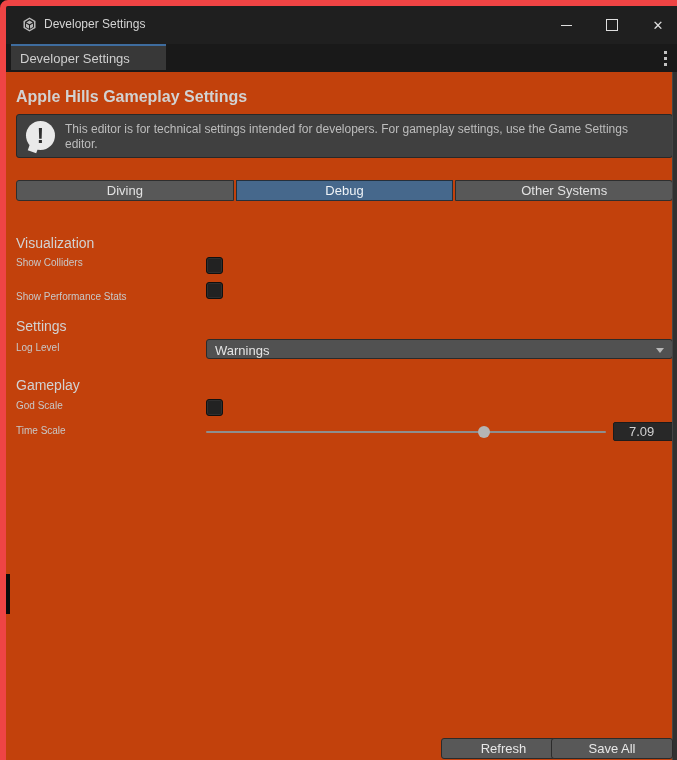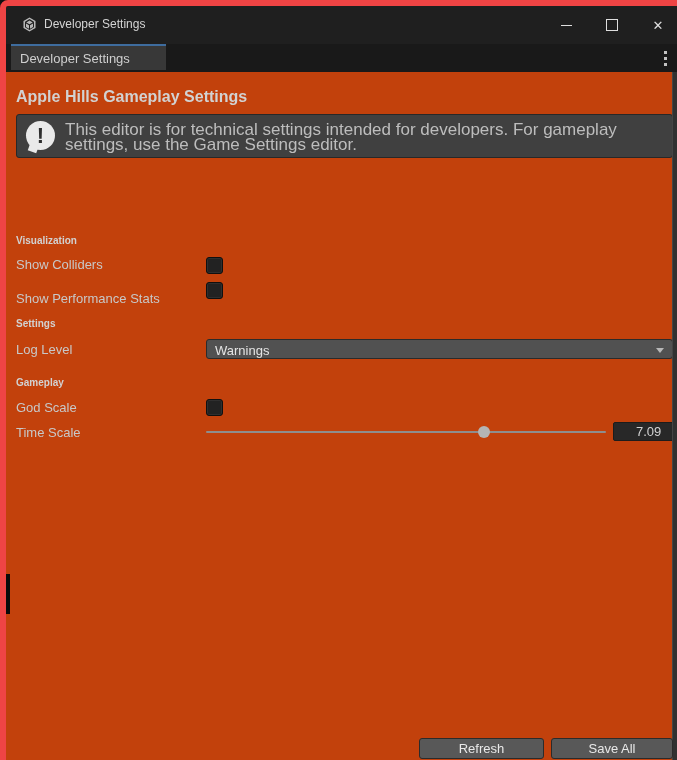--- a/index.html
+++ b/index.html
@@ -34,60 +34,60 @@
   
   .heading{position:absolute;left:10px;top:82px;font-size:16px;font-weight:bold;color:#d2d2d2;}
   .helpbox{
     position:absolute;left:10px;top:108px;width:657px;height:44px;box-sizing:border-box;
     background:#404040;border:1px solid #282828;border-radius:3px;
   }
   .help-icon{position:absolute;left:9px;top:6px;width:31px;height:31px;}
   .help-bubble{position:absolute;left:0;top:0;width:29px;height:29px;background:#e9e9e9;border-radius:50%;
     display:flex;align-items:center;justify-content:center;font-weight:bold;font-size:22px;color:#2d2d2d;}
   .help-tail{position:absolute;left:3px;top:22px;width:9px;height:9px;background:#e9e9e9;transform:rotate(20deg);}
-  .help-text{position:absolute;left:48px;top:7px;width:595px;font-size:17px;line-height:15px;color:#bdbdbd;}
+  .help-text{position:absolute;left:48px;top:7px;width:595px;font-size:12px;line-height:15px;color:#bdbdbd;}
   
   .mode-tabs{position:absolute;left:10px;top:174px;width:657px;height:21px;display:flex;gap:2px;}
   .mode-btn{
     flex:1;height:21px;background:#585858;border:1px solid #2e2e2e;box-sizing:border-box;
     display:flex;align-items:center;justify-content:center;color:#e2e2e2;font-size:13px;
   }
   .mode-btn.first{border-radius:3px 0 0 3px;}
   .mode-btn.last{border-radius:0 3px 3px 0;}
   .mode-btn.selected{background:var(--selected-mode);border-color:#24303c;color:#eef2f6;}
   
-  .section-title{position:absolute;left:10px;font-weight:bold;color:#d2d2d2;font-size:10px;}
-  .row-label{position:absolute;left:10px;color:#c8c8c8;font-size:13px;}
+  .section-title{position:absolute;left:10px;font-weight:normal;color:#d2d2d2;font-size:14px;}
+  .row-label{position:absolute;left:10px;color:#c8c8c8;font-size:10px;}
   .checkbox{
     position:absolute;left:200px;width:15px;height:15px;background:#222222;
     border:1px solid #101010;border-radius:3px;box-shadow:inset 0 0 0 1px rgba(255,255,255,0.06);
   }
   .dropdown{
     position:absolute;left:200px;top:333px;width:467px;height:20px;box-sizing:border-box;
     background:#515151;border:1px solid #2b2b2b;border-radius:3px;
     display:flex;align-items:flex-end;padding:0 8px;color:#e4e4e4;font-size:13px;
   }
   .dropdown-arrow{position:absolute;right:8px;top:8px;width:0;height:0;
     border-left:4px solid transparent;border-right:4px solid transparent;border-top:5px solid #b8b8b8;}
   .slider-track{position:absolute;left:200px;top:425px;width:400px;height:2px;background:#8e8e8e;border-radius:1px;}
   .slider-handle{position:absolute;top:-5px;width:12px;height:12px;margin-left:-6px;background:#b4b4b4;border-radius:50%;}
   .value-field{
     position:absolute;left:607px;top:416px;width:61px;height:19px;box-sizing:border-box;
     background:#282828;border:1px solid #1c1c1c;border-radius:2px;
-    display:flex;align-items:center;padding-left:22px;color:#d2d2d2;font-size:13px;
+    display:flex;align-items:center;padding-left:15px;color:#d2d2d2;font-size:13px;
   }
   
   .gutter{position:absolute;right:0;top:66px;bottom:0;width:8px;background:#313131;border-left:1px solid #454545;}
   
   .footer-btn{
     position:absolute;top:732px;height:21px;box-sizing:border-box;background:#585858;
     border:1px solid #2b2b2b;border-radius:3px;display:flex;align-items:center;justify-content:center;
     color:#e8e8e8;font-size:13px;
   }
-  .btn-refresh{left:413px;width:125px;}
+  .btn-refresh{left:435px;width:125px;}
   .btn-saveall{left:545px;width:122px;}
   
   .edge-left{position:absolute;left:0;top:568px;width:4px;height:40px;background:#0a0a0a;}
   .edge-right{position:absolute;right:0;top:590px;width:3px;height:22px;background:#0a0a0a;}
 </style>
 </head>
 <body>
 
 <div id="window">
 
@@ -123,20 +123,25 @@
   <div class="heading">Apple Hills Gameplay Settings</div>
 
   <div class="helpbox">
     <div class="help-icon">
       <div class="help-tail"></div>
       <div class="help-bubble">!</div>
     </div>
     <div class="help-text">This editor is for technical settings intended for developers. For gameplay settings, use the Game Settings editor.</div>
   </div>
 
+  <div class="mode-tabs">
+    <div class="mode-btn first">Diving</div>
+    <div class="mode-btn selected">Debug</div>
+    <div class="mode-btn last">Other Systems</div>
+  </div>
 
   <div class="section-title" style="top:229px">Visualization</div>
   <div class="row-label" style="top:251px">Show Colliders</div>
   <div class="checkbox" style="top:251px"></div>
   <div class="row-label" style="top:285px">Show Performance Stats</div>
   <div class="checkbox" style="top:276px"></div>
 
   <div class="section-title" style="top:312px">Settings</div>
   <div class="row-label" style="top:336px">Log Level</div>
   <div class="dropdown">

